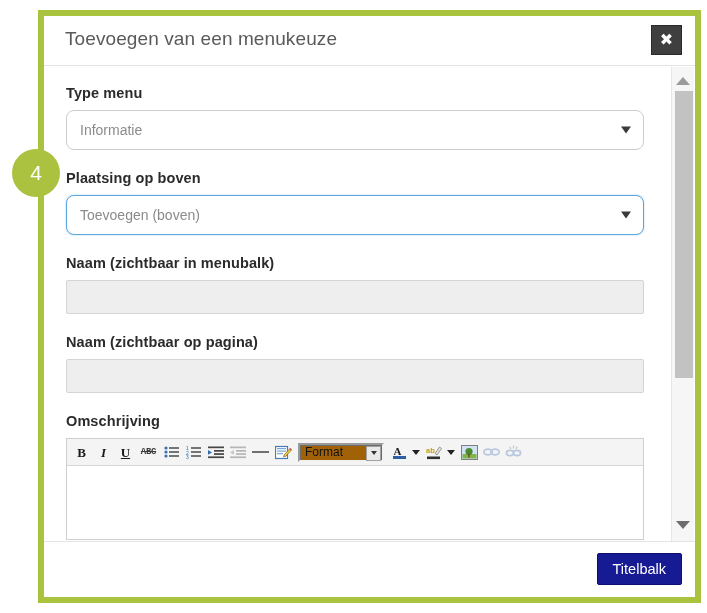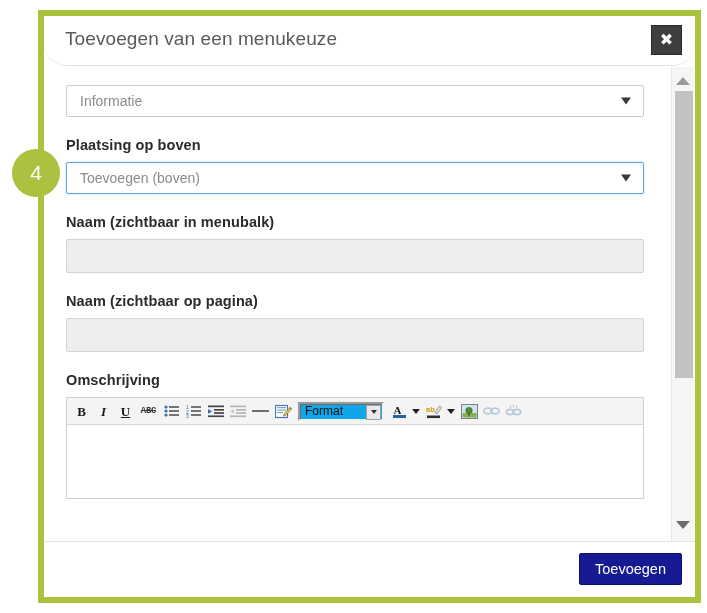--- a/index.html
+++ b/index.html
@@ -34,21 +34,20 @@
     box-sizing: border-box;
   }
 
   
   .modal-header {
     position: absolute;
     left: 0; top: 0; right: 0;
     height: 50px;
     border-bottom: 1px solid #e4e4e4;
     box-sizing: border-box;
-    border-radius: 22px;
   }
   .modal-title {
     position: absolute;
     left: 21px;
     top: 12px;
     font-size: 19px;
     color: #5a5a5a;
     font-weight: 400;
     letter-spacing: 0.1px;
     white-space: nowrap;
@@ -98,25 +97,25 @@
     font-weight: bold;
     color: #2b2b2b;
     margin: 0 0 9px 0;
     letter-spacing: 0.1px;
   }
   .field-group { margin-bottom: 20px; }
 
   
   .select-box {
     position: relative;
-    height: 32px;
+    height: 40px;
     border: 1px solid #cccccc;
     background: #ffffff;
     box-sizing: border-box;
-    border-radius: 2px;
+    border-radius: 8px;
     display: flex;
     align-items: center;
     cursor: pointer;
   }
   .select-box.focused {
     border: 1px solid #5ba7e0;
     box-shadow: 0 0 2px rgba(91,167,224,0.55);
   }
   .select-value {
     font-size: 14px;
@@ -203,21 +202,21 @@
     border-left: 4px solid transparent;
     border-right: 4px solid transparent;
     border-top: 5px solid #222;
     margin: 0 3px 0 1px;
     cursor: pointer;
     flex: 0 0 auto;
   }
   .format-select {
     width: 86px;
     height: 19px;
-    background: #0ea5e9;
+    background: #a16207;
     border: 2px solid;
     border-color: #9a9a9a #f2f2f2 #f2f2f2 #9a9a9a;
     box-shadow: inset 1px 1px 0 #6d6d6d;
     margin: 0 4px 0 3px;
     display: flex;
     align-items: center;
     position: relative;
     box-sizing: border-box;
     cursor: pointer;
     flex: 0 0 auto;
@@ -340,20 +339,21 @@
       <div class="modal-title">Toevoegen van een menukeuze</div>
       <div class="close-button">
         <span class="glyph">✖</span>
       </div>
     </div>
 
     <div class="modal-body">
       <div class="body-content">
 
         <div class="field-group">
+          <div class="field-label">Type menu</div>
           <div class="select-box">
             <span class="select-value">Informatie</span>
             <span class="select-arrow"></span>
           </div>
         </div>
 
         <div class="field-group">
           <div class="field-label">Plaatsing op boven</div>
           <div class="select-box focused">
             <span class="select-value">Toevoegen (boven)</span>
@@ -502,21 +502,21 @@
             <i></i>
           </div>
         <div class="sb-thumb"></div>
         <div class="sb-arrow down">
             <i></i>
           </div>
       </div>
     </div>
 
     <div class="modal-footer">
-      <button class="submit-button">Toevoegen</button>
+      <button class="submit-button">Titelbalk</button>
     </div>
 
   </div>
 </div>
 
 <div class="step-badge">
   <span>4</span>
 </div>
 
 </body></html>

